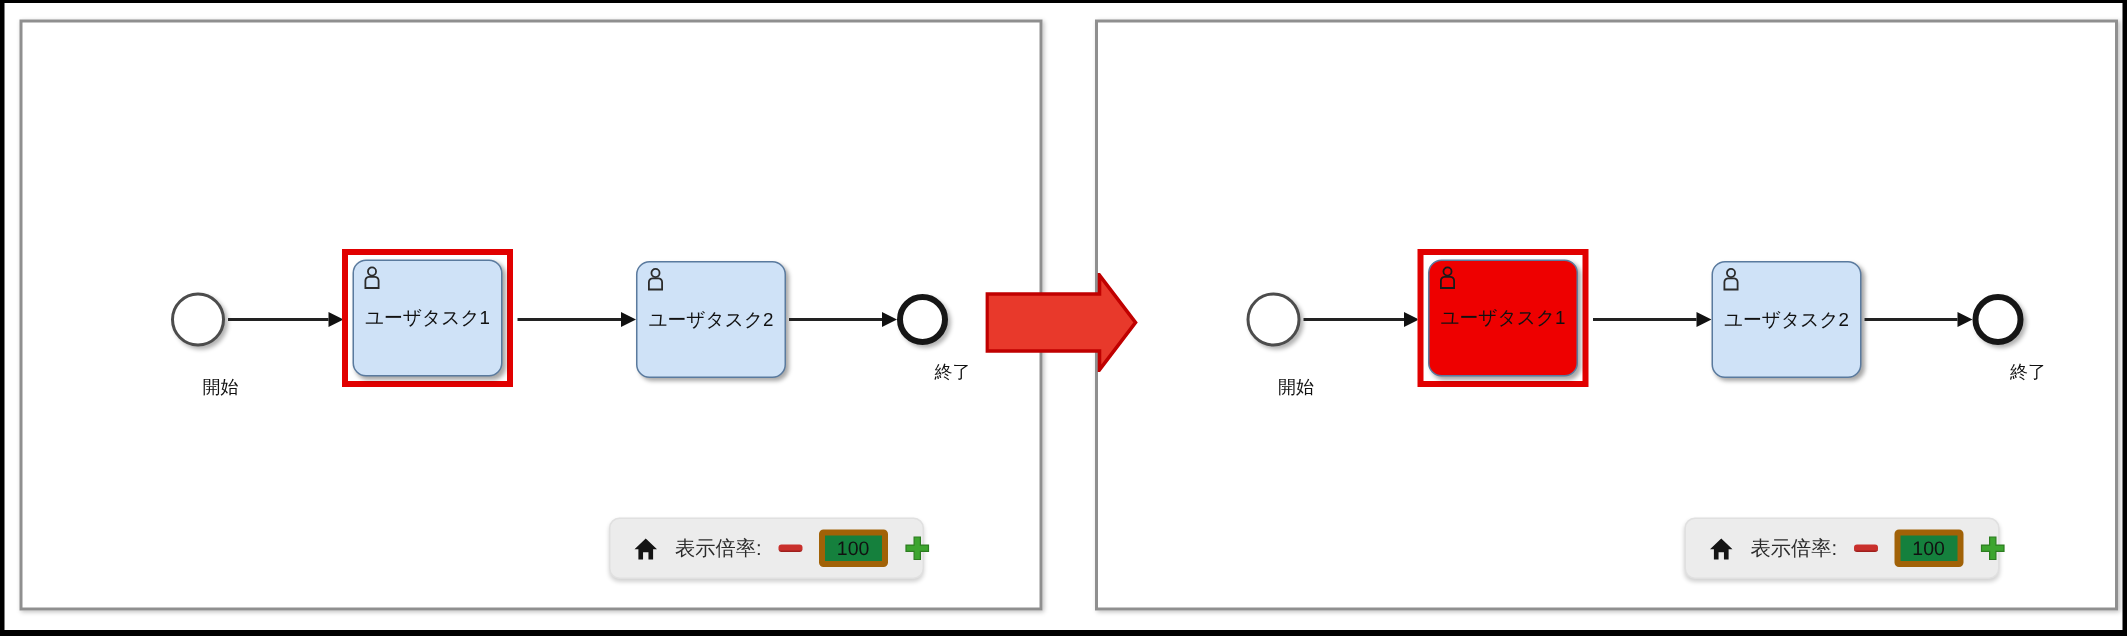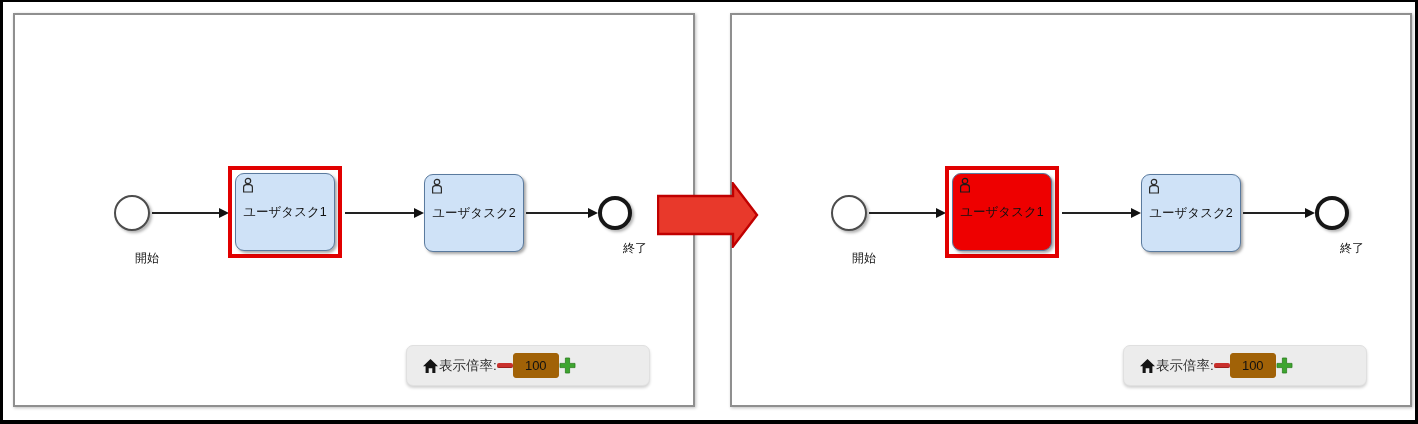--- a/index.html
+++ b/index.html
@@ -36,30 +36,30 @@
   
   .flow { position:absolute; top:197px; height:2px; background:#222; }
   .flow::after { content:""; position:absolute; right:-10px; top:-4px; width:0; height:0;
                  border-left:10px solid #111; border-top:5px solid transparent;
                  border-bottom:5px solid transparent; }
   .flow-1 { left:137px; width:67px; }
   .flow-2 { left:330px; width:69px; }
   .flow-3 { left:511px; width:62px; }
 
   
-  .zoombar { position:absolute; left:391px; top:330px; width:244px; height:41px;
+  .zoombar { position:absolute; left:391px; top:330px; width:210px; height:41px;
              background:#ececec; border:1px solid #e0e0e0; border-radius:7px;
              box-shadow:0 2px 3px rgba(0,0,0,.18);
-             display:flex; align-items:center; padding:0 15px; }
+             display:flex; align-items:center; padding:0 15px; gap:11px; }
   .zoombar .home-btn { line-height:0; cursor:pointer; }
   .zoom-label { font-size:13.5px; color:#2b2b2b; white-space:nowrap; }
   .minus-btn { width:16px; height:5px; background:#c9302c; border-radius:2px;
                border-bottom:1px solid #9e1f1c; cursor:pointer; flex:none; }
-  .zoom-input { width:46px; height:25px; border:1px solid #a16207; border-radius:3px;
-                text-align:center; font-size:13px; color:#111; background:#a16207;
+  .zoom-input { width:46px; height:25px; border:4px solid #a16207; border-radius:3px;
+                text-align:center; font-size:13px; color:#111; background:#15803d;
                 font-family:"Liberation Sans", sans-serif; }
   .plus-btn { line-height:0; cursor:pointer; flex:none; }
 
   
   .transition-arrow { position:absolute; left:654px; top:180px; z-index:10; line-height:0; }
 </style>
 </head>
 <body>
 
 <div class="screenshot-frame">

